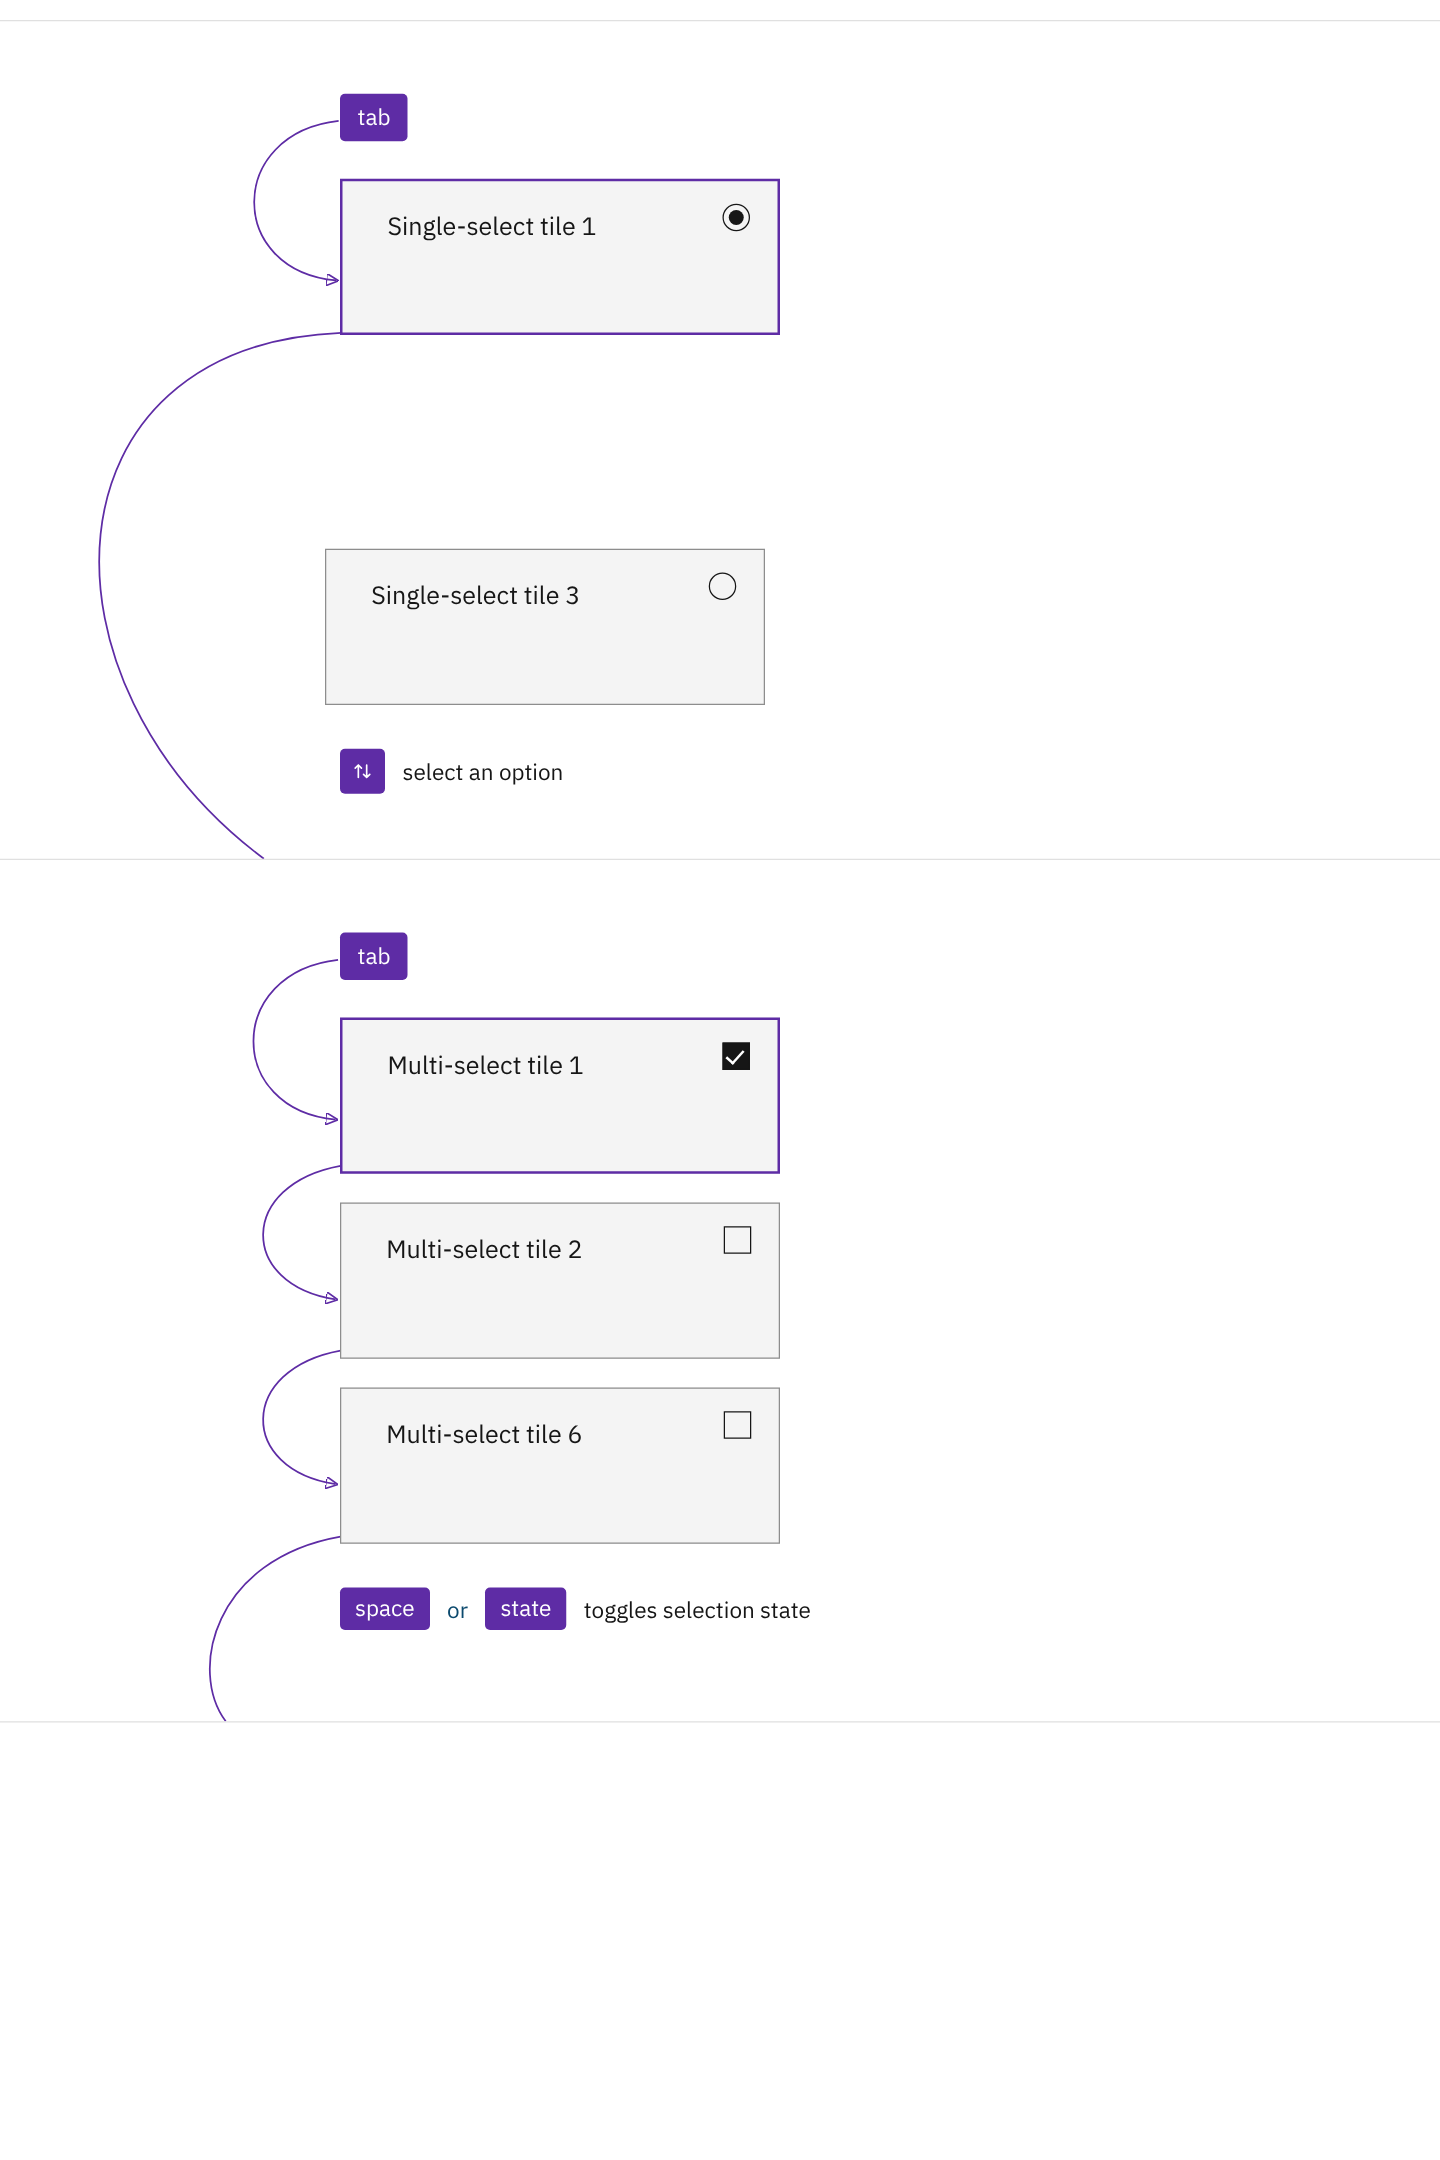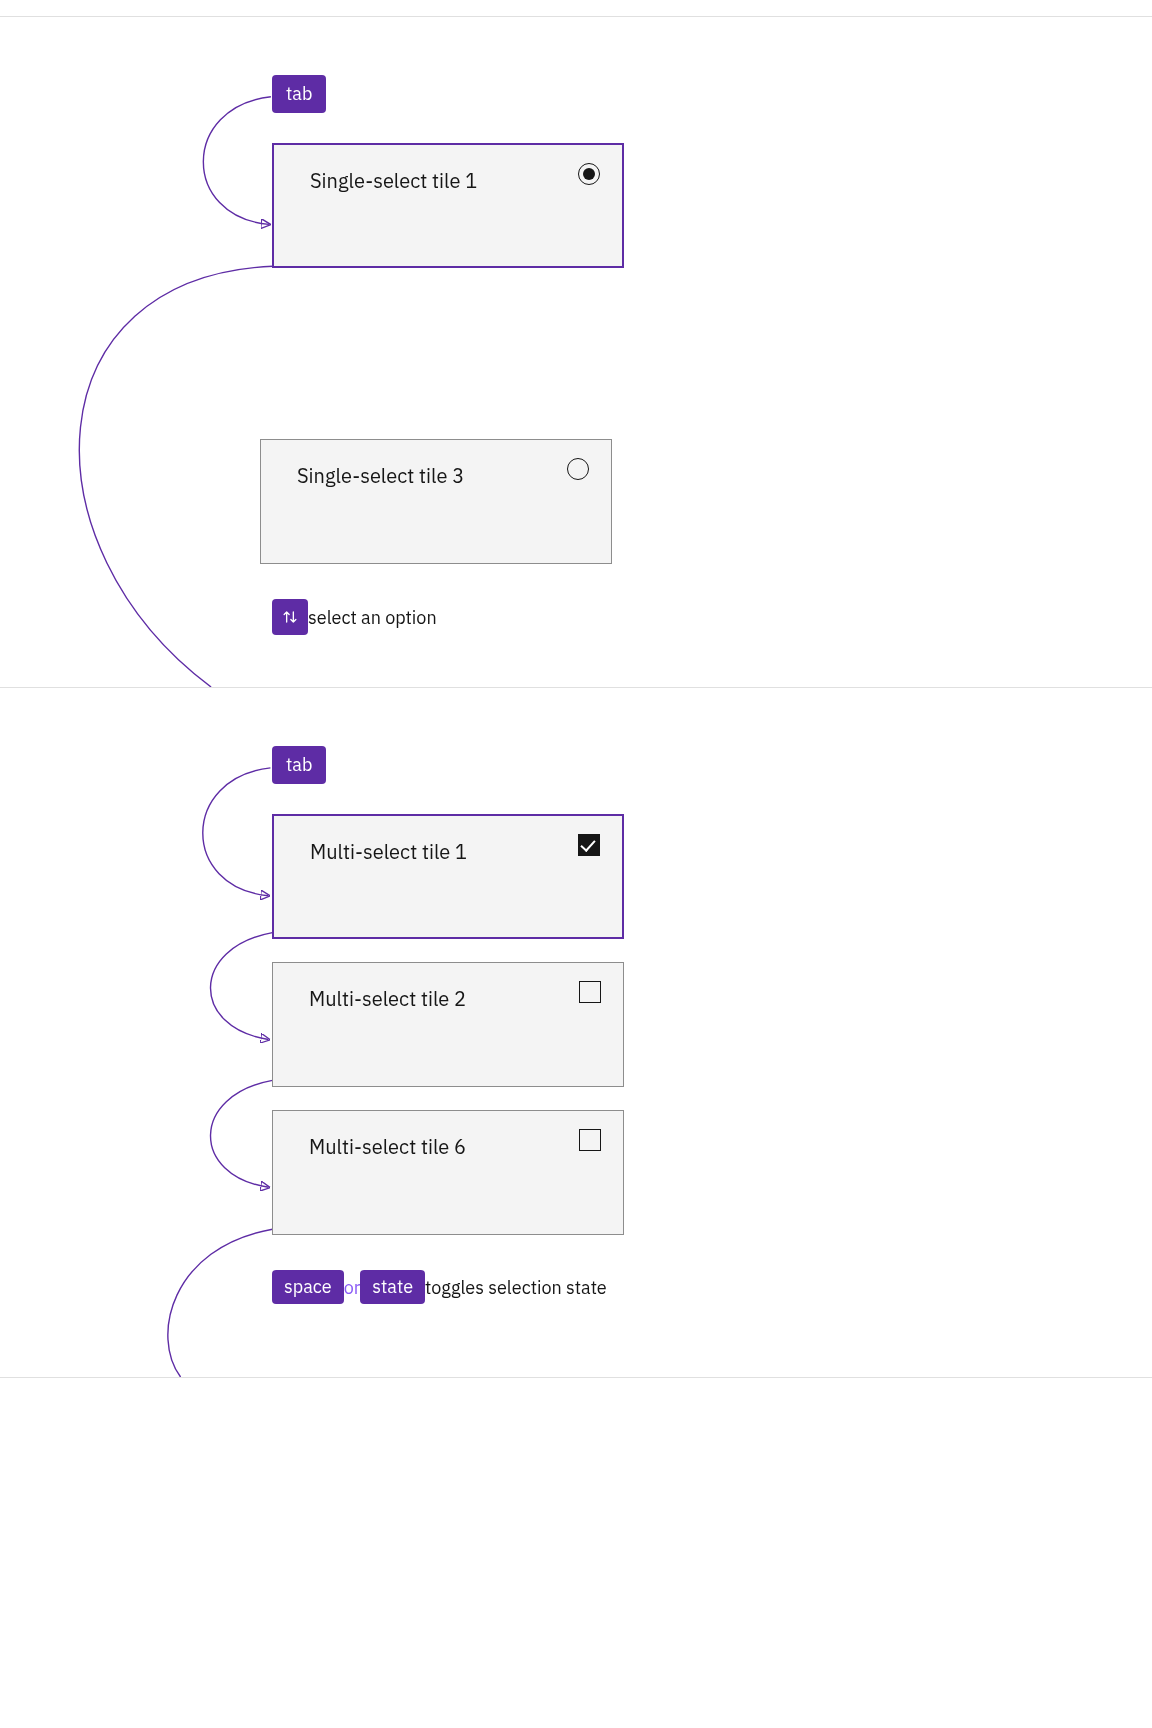--- a/index.html
+++ b/index.html
@@ -28,22 +28,22 @@
     border:1px solid var(--tile-border);padding:22px 36px;font-size:20px;color:var(--ink)
   }
   .tile.focus{border:2px solid var(--tile-focus)}
   .radio{position:absolute;top:18px;right:22px;width:22px;height:22px;border:1.6px solid var(--ink);border-radius:50%}
   .radio .dot{display:none;position:absolute;inset:4px;border-radius:50%;background:var(--ink)}
   .radio.checked .dot{display:block}
   .cb{position:absolute;top:18px;right:22px;width:22px;height:22px;border:1.6px solid var(--ink)}
   .cb.checked{background:var(--ink);border-color:var(--ink)}
   .cb.checked::after{content:"";position:absolute;left:5px;top:2px;width:6px;height:12px;border:solid #fff;border-width:0 2.2px 2.2px 0;transform:rotate(42deg)}
 
-  .caption{position:absolute;display:flex;align-items:center;font-size:18px;color:var(--ink)}
-  .sep{color:#8b5cf6}
+  .caption{position:absolute;display:flex;align-items:center;gap:14px;font-size:18px;color:var(--ink)}
+  .sep{color:#0c4a6e}
 
   .udkey{width:36px;height:36px;background:var(--purple);border-radius:4px;display:inline-flex;align-items:center;justify-content:center}
   .udkey svg{width:20px;height:20px;stroke:#fff;stroke-width:1.6;fill:none;stroke-linecap:round;stroke-linejoin:round}
 
   svg.wires{position:absolute;left:0;top:0;width:100%;height:100%;pointer-events:none}
   svg.wires path{fill:none;stroke:var(--purple);stroke-width:1.4}
 </style>
 </head>
 <body>
 

